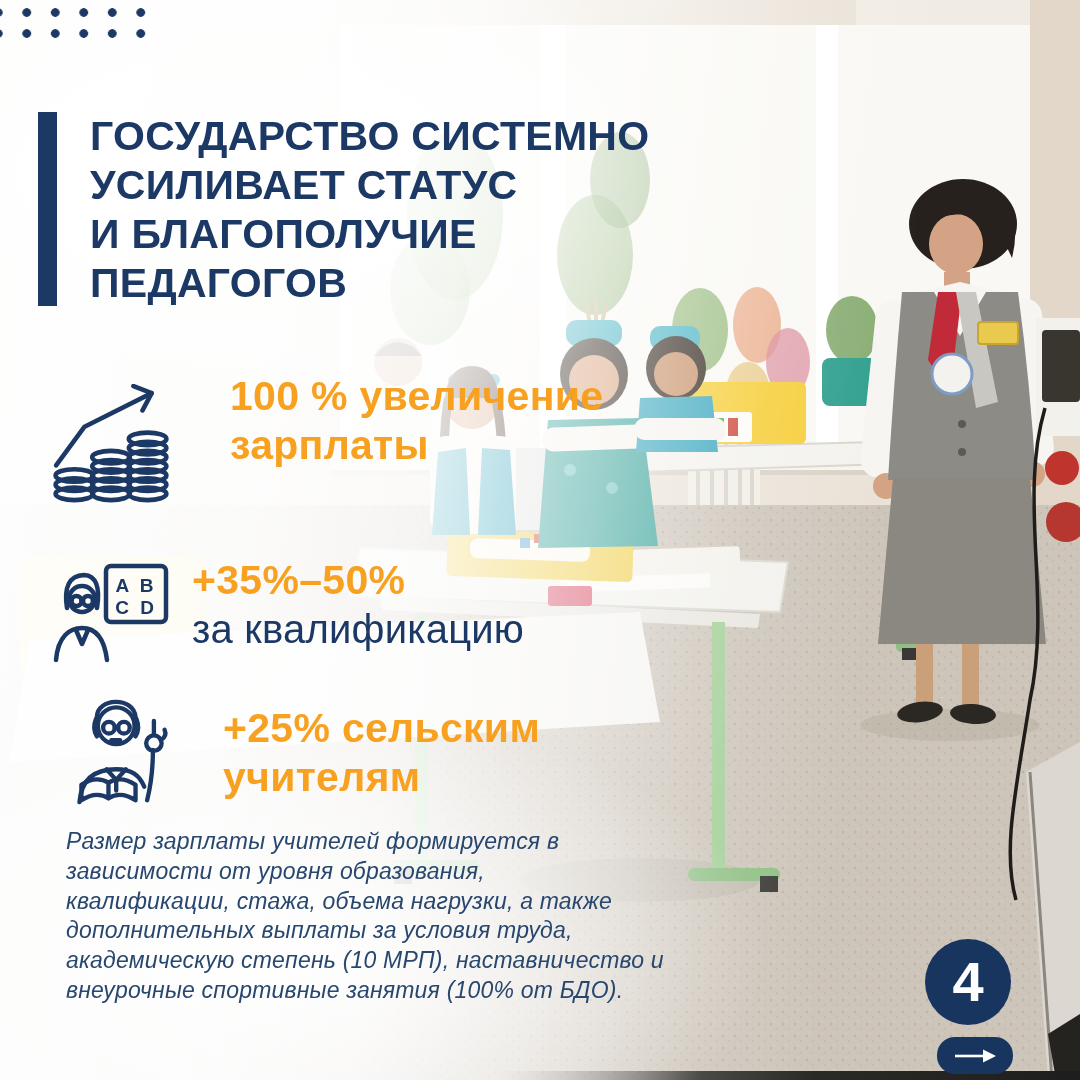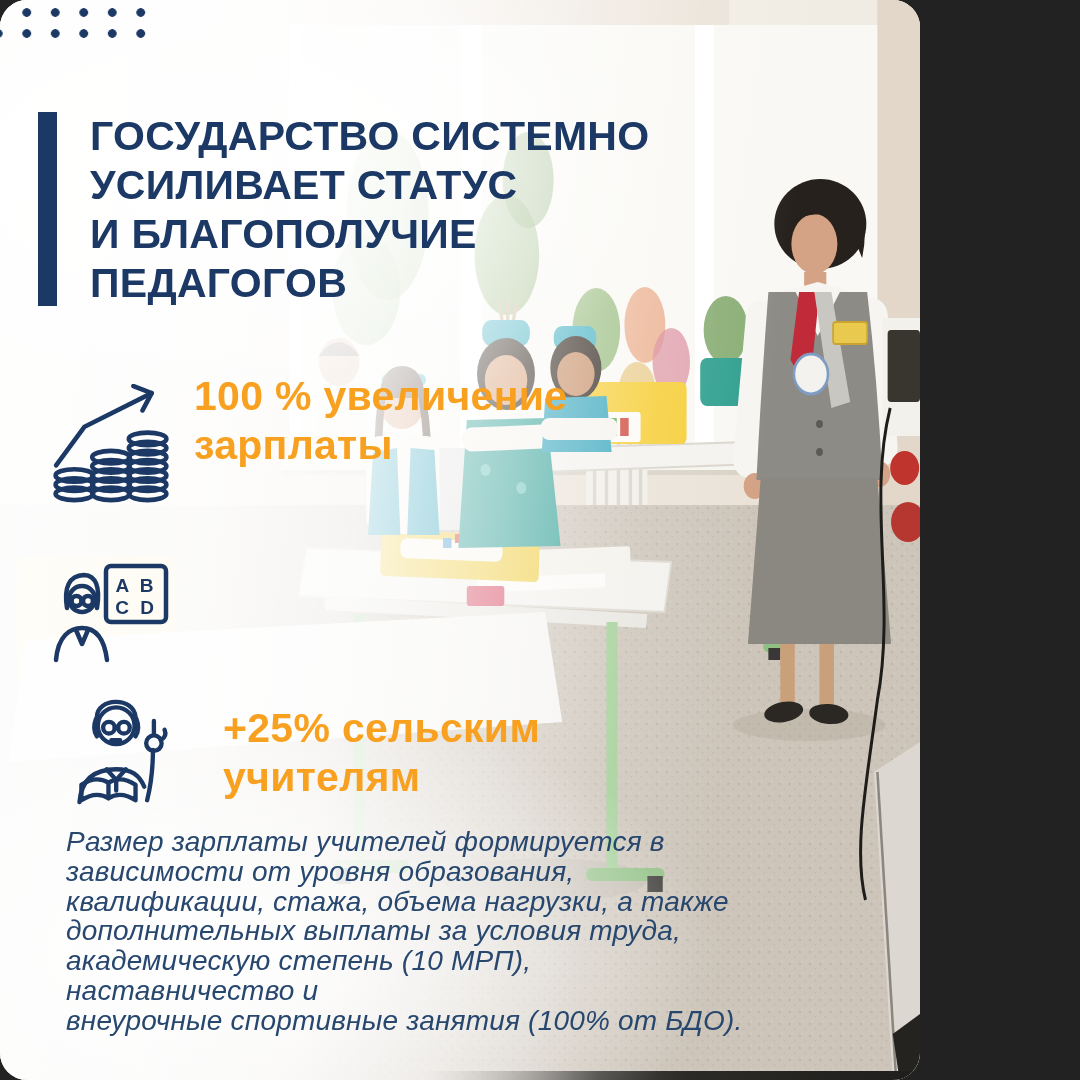--- a/index.html
+++ b/index.html
@@ -1,18 +1,18 @@
 <!DOCTYPE html>
 <html><head>
 <meta charset="utf-8">
 <style>
   html,body{margin:0;padding:0;background:#222;}
   .canvas{
-    position:relative;width:920px;height:1080px;overflow:hidden;
-    background:#f4f2ee;font-family:"Liberation Sans",sans-serif;border-radius:27px;
+    position:relative;width:1080px;height:1080px;overflow:hidden;
+    background:#f4f2ee;font-family:"Liberation Sans",sans-serif;
   }
   .layer{position:absolute;inset:0;}
   svg.scene{display:block;width:100%;height:100%;}
   
   .overlay{
     background:
       radial-gradient(ellipse 640px 360px at 22% 16%, rgba(255,255,255,.95), rgba(255,255,255,0) 74%),
       radial-gradient(ellipse 660px 340px at 27% 88%, rgba(255,255,255,.93), rgba(255,255,255,0) 72%),
       linear-gradient(97deg, rgba(255,255,255,.97) 0%, rgba(255,255,255,.93) 26%,
         rgba(255,255,255,.82) 40%, rgba(255,255,255,.50) 54%,
@@ -27,26 +27,26 @@
   .headline .bar{width:19px;height:194px;background:#1c3966;flex:0 0 19px;}
   .headline h1{
     margin:0 0 0 33px;font-size:41px;line-height:49px;font-weight:800;
     color:#1c3966;white-space:pre-line;letter-spacing:.3px;
   }
   .stat{position:absolute;left:50px;display:flex;align-items:flex-start;}
   .stat .icon{flex:0 0 auto;}
   .stat-text{margin-left:22px;}
   .stat-highlight{color:#f8a01f;font-weight:800;font-size:41px;line-height:49px;white-space:pre-line;letter-spacing:.3px;}
   .stat-detail{color:#1c3966;font-weight:500;font-size:40px;line-height:48px;letter-spacing:.2px;}
-  #stat-1{top:372px;} #stat-1 .icon{margin-top:12px;}
+  #stat-1{top:372px;gap:36px;} #stat-1 .icon{margin-top:12px;}
   #stat-2{top:556px;justify-content:flex-end;} #stat-2 .icon{margin-top:6px;}
   #stat-3{top:688px;} #stat-3 .icon{margin-left:14px;} #stat-3 .stat-text{margin-top:16px;margin-left:43px;}
   .footnote{
     position:absolute;left:66px;top:827px;width:700px;
-    font-style:italic;font-size:28px;line-height:29.8px;font-weight:400;
+    font-style:italic;font-size:23px;line-height:29.8px;font-weight:400;
     color:#27476f;white-space:pre-line;letter-spacing:.2px;
   }
   .page-circle{
     position:absolute;left:925px;top:939px;width:86px;height:86px;border-radius:50%;
     background:#183560;color:#fff;display:flex;align-items:center;justify-content:center;
     font-size:56px;font-weight:800;padding-bottom:2px;box-sizing:border-box;
   }
   .next-button{
     position:absolute;left:937px;top:1037px;width:76px;height:37px;border-radius:18px;
     background:#183560;display:flex;align-items:center;justify-content:center;
@@ -282,20 +282,22 @@
             <circle cx="38" cy="39" r="5"></circle>
           <line x1="31.5" y1="39" x2="33" y2="39"></line>
           <line x1="21.5" y1="39" x2="18" y2="37"></line>
             <line x1="43" y1="39" x2="46.5" y2="37"></line>
           <rect x="56" y="4" width="60" height="56" rx="5"></rect>
         </g>
         <text class="board-letters" x="86" y="30" text-anchor="middle">A B</text>
         <text class="board-letters" x="86" y="52" text-anchor="middle">C D</text>
       </svg>
       <div class="stat-text">
+        <div class="stat-highlight">+35%–50%</div>
+        <div class="stat-detail">за квалификацию</div>
       </div>
     </div>
 
     <div class="stat" id="stat-3">
       <svg class="icon" width="116" height="120" viewBox="0 0 120 120">
         <g class="stroke">
           <path d="M34,28 C34,8 72,6 74,28"></path>
           <path d="M33,30 q-4,10 1,18 M75,30 q4,10 -1,18"></path>
           <circle cx="54" cy="37" r="19"></circle>
           <circle cx="46.5" cy="39" r="6"></circle>

